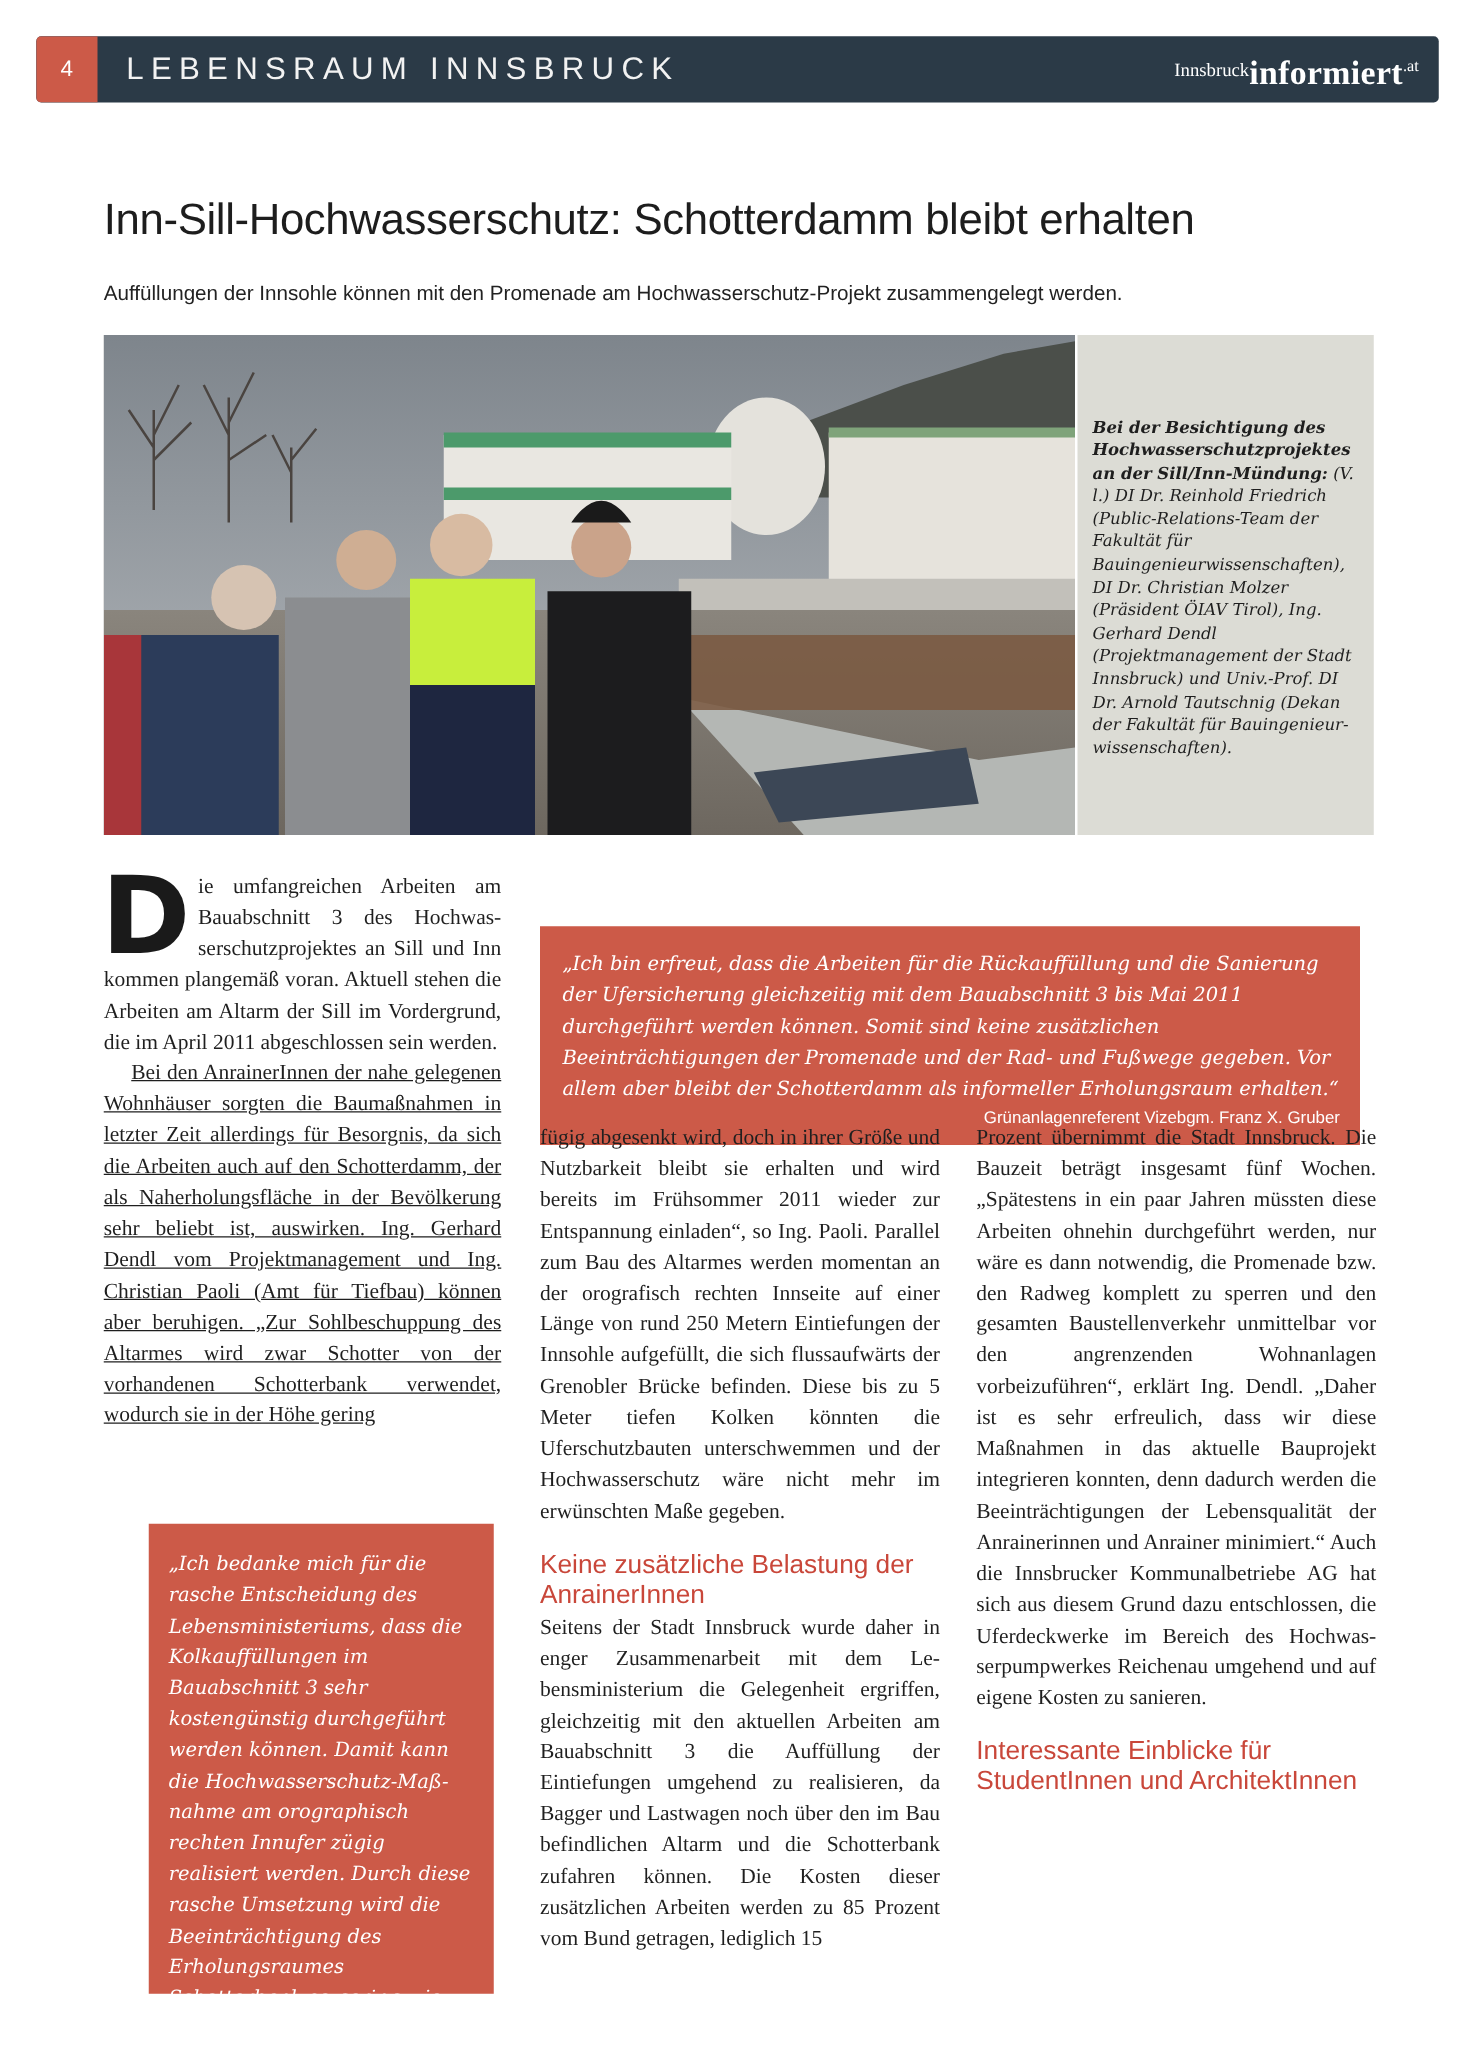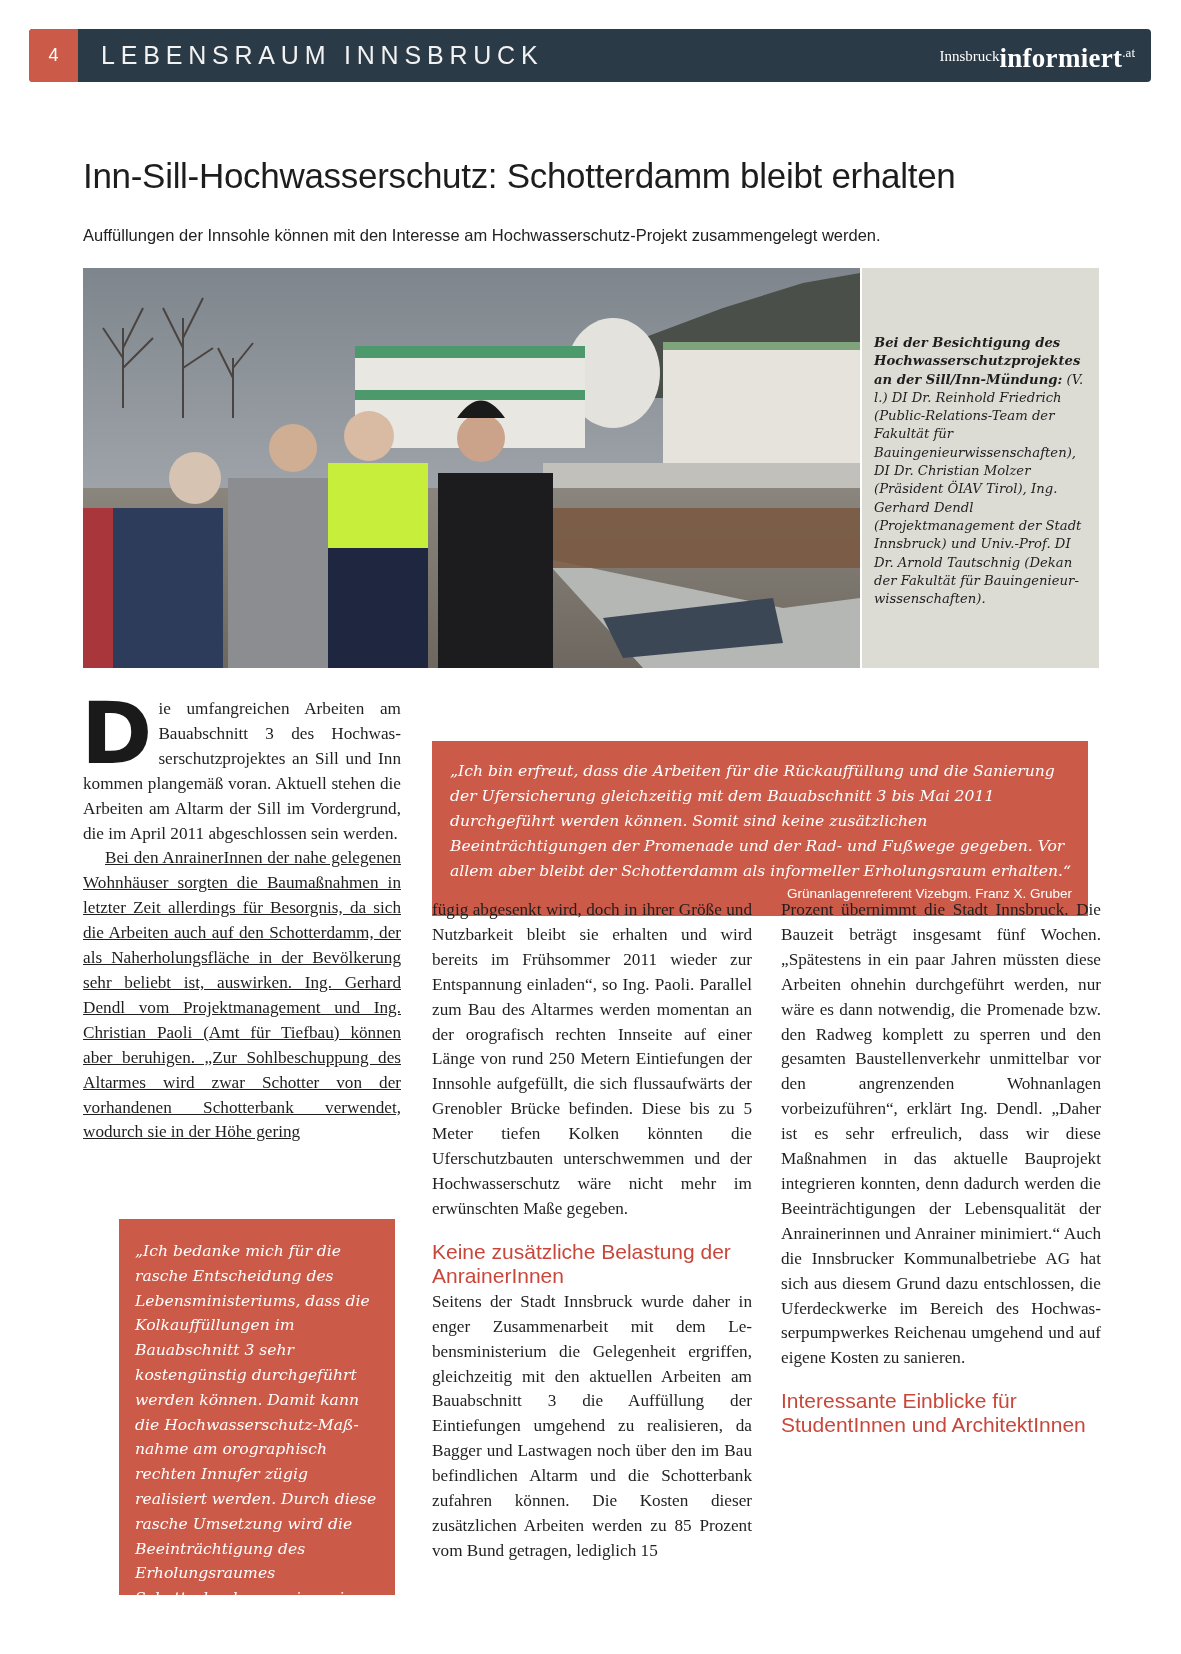--- a/index.html
+++ b/index.html
@@ -53,21 +53,21 @@
 
 <div class="header">
   <div class="page-num">4</div>
   <div class="section-title">LEBENSRAUM INNSBRUCK</div>
   <div class="brand">
     <span class="small">Innsbruck</span><span class="big">informiert</span><span class="tld">.at</span>
   </div>
 </div>
 
 <h1 class="headline">Inn-Sill-Hochwasserschutz: Schotterdamm bleibt erhalten</h1>
-<div class="subline">Auffüllungen der Innsohle können mit den Interesse am Hochwasserschutz-Projekt zusammengelegt werden.</div>
+<div class="subline">Auffüllungen der Innsohle können mit den Promenade am Hochwasserschutz-Projekt zusammengelegt werden.</div>
 
 <div class="photo">
   <svg viewBox="0 0 777 400" preserveAspectRatio="none">
     <defs>
       <linearGradient id="sky" x1="0" y1="0" x2="0" y2="1">
         <stop offset="0" stop-color="#7e858c"></stop>
         <stop offset="1" stop-color="#b8bcc0"></stop>
       </linearGradient>
       <linearGradient id="ground" x1="0" y1="0" x2="0" y2="1">
         <stop offset="0" stop-color="#8a857d"></stop>

